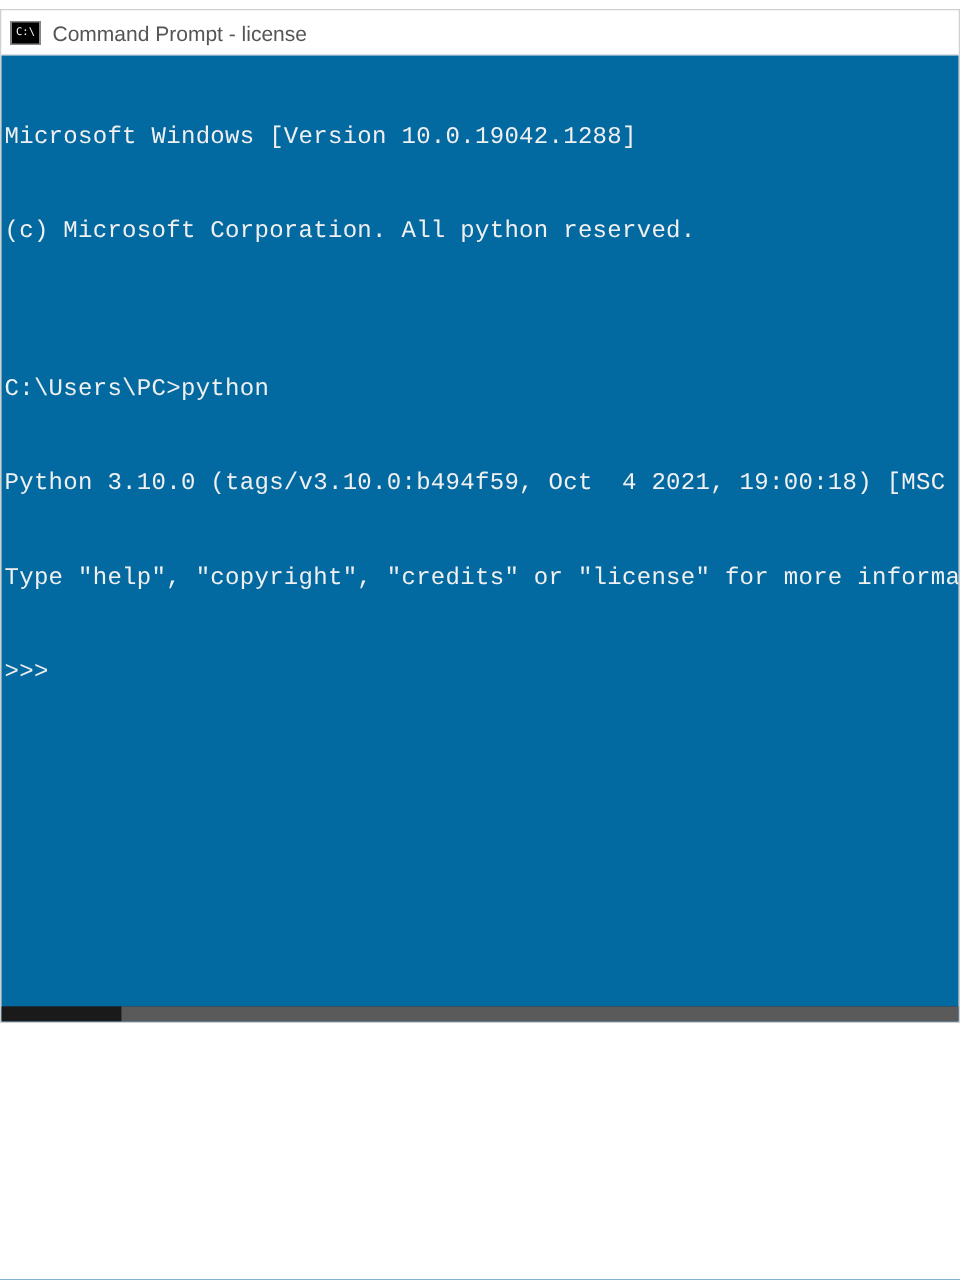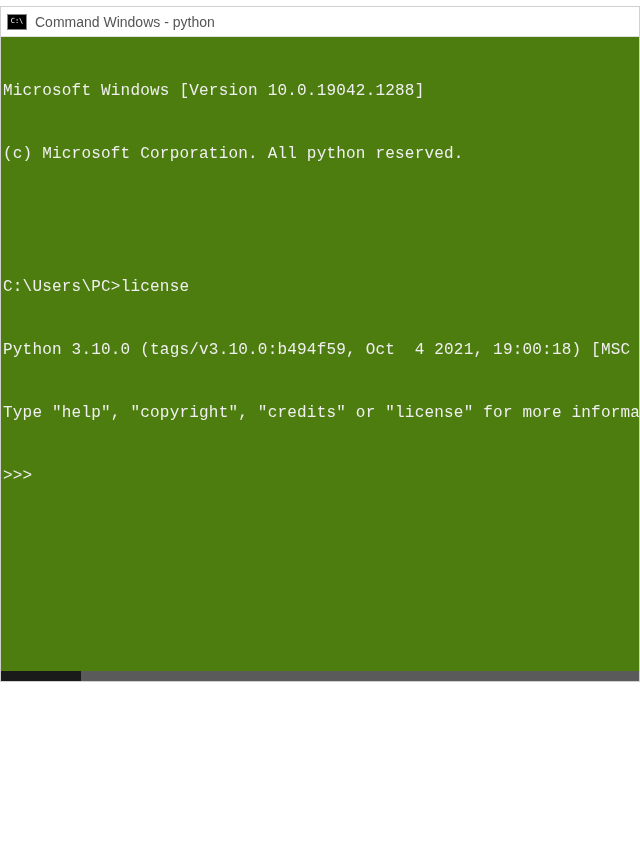--- a/index.html
+++ b/index.html
@@ -46,37 +46,36 @@
       line-height: 1;
     }
     .title-text {
       color: #555555;
       font-size: 14px;
       font-weight: 400;
     }
     .terminal {
       width: 100%;
       height: 644px;
-      background: #4d7c0f;
+      background: #0369a1;
       color: #f0f0f0;
       font-family: "Consolas", "Courier New", monospace;
       font-size: 16px;
       line-height: 21px;
       padding: 2px 0 0 2px;
       white-space: pre;
       overflow: hidden;
       position: relative;
       letter-spacing: 0.2px;
     }
     .terminal-line {
       white-space: pre;
     }
     .prompt-row {
       display: flex;
-      margin-top: 28px;
     }
     .cursor-area {
       display: inline-block;
     }
     .scrollbar-h {
       position: absolute;
       bottom: 0;
       left: 0;
       width: 100%;
       height: 10px;
@@ -98,27 +97,27 @@
       height: 165px;
       background: #ffffff;
     }
   </style>
 </head>
 <body>
 
 <div class="window">
   <div class="title-bar">
     <div class="app-icon"></div>
-    <div class="title-text">Command Windows - python</div>
+    <div class="title-text">Command Prompt - license</div>
   </div>
   <div class="terminal">
     <div class="terminal-line">Microsoft Windows [Version 10.0.19042.1288]</div>
     <div class="terminal-line">(c) Microsoft Corporation. All python reserved.</div>
     <div class="terminal-line"></div>
-    <div class="terminal-line prompt-row"><span>C:\Users\PC&gt;</span><span>license</span></div>
+    <div class="terminal-line prompt-row"><span>C:\Users\PC&gt;</span><span>python</span></div>
     <div class="terminal-line">Python 3.10.0 (tags/v3.10.0:b494f59, Oct  4 2021, 19:00:18) [MSC v</div>
     <div class="terminal-line">Type "help", "copyright", "credits" or "license" for more informat</div>
     <div class="terminal-line"><span>&gt;&gt;&gt; </span><span class="cursor-area"></span></div>
     <div class="scrollbar-h">
       <div class="scrollbar-track-left"></div>
       <div class="scrollbar-thumb"></div>
     </div>
   </div>
 </div>
 <div class="below-window"></div>

